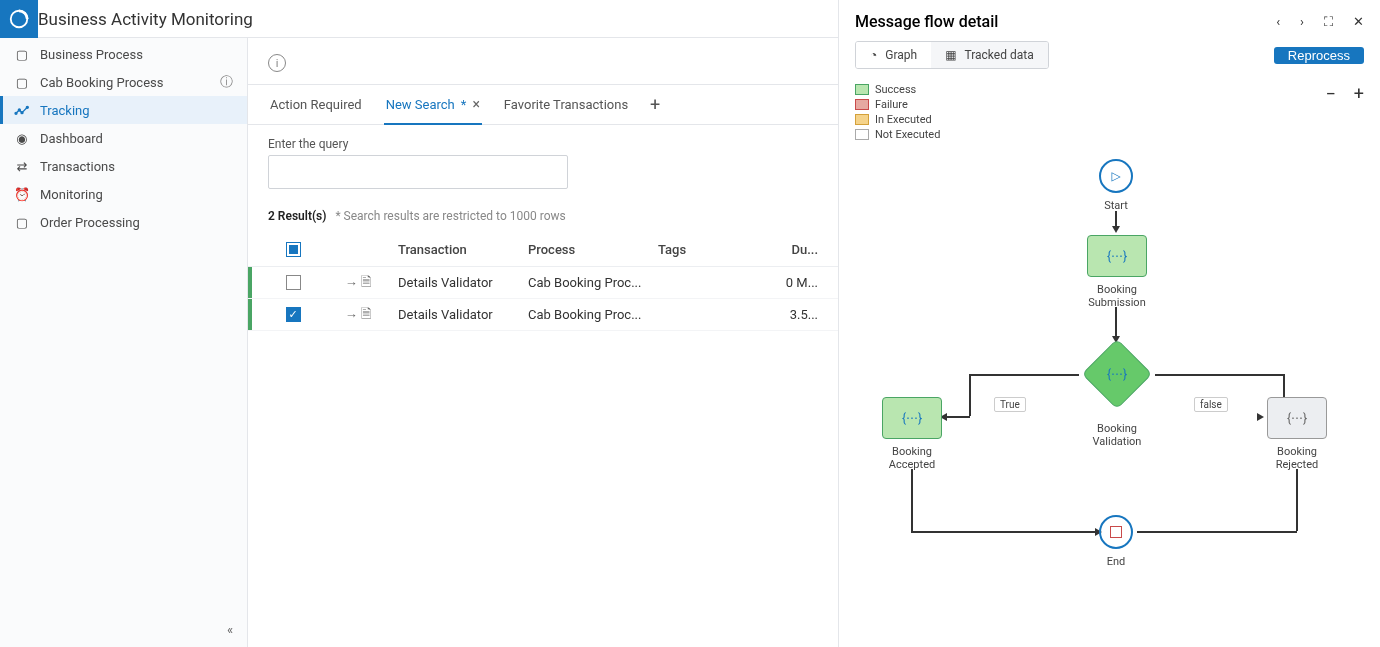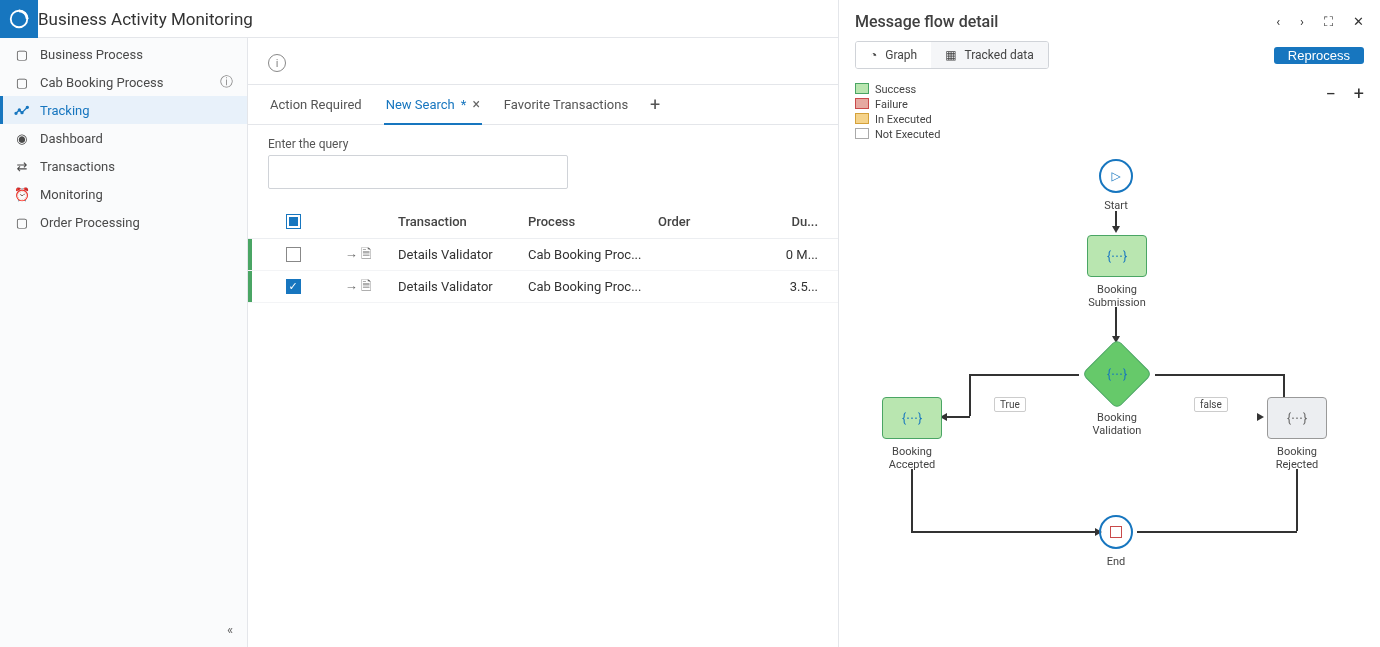--- a/index.html
+++ b/index.html
@@ -42,31 +42,31 @@
 .col-proc { width: 130px; }
 .col-tags { width: 110px; }
 .col-dur { width: 50px; text-align: right; }
 .chk { width: 15px; height: 15px; border: 1.5px solid #888; display: inline-block; cursor: pointer; }
 .chk.ind { background: #fff; position: relative; border-color: #1776bf; }
 .chk.ind::after { content: ''; position: absolute; inset: 2px; background: #1776bf; }
 .chk.checked { background: #1776bf; border-color: #1776bf; position: relative; }
 .chk.checked::after { content: '✓'; color: #fff; font-size: 11px; position: absolute; inset: 0; display: flex; align-items: center; justify-content: center; }
 .panel { position: absolute; top: 0; right: 0; bottom: 0; width: 542px; background: #fff; border-left: 1px solid #e4e6ea; z-index: 10; display: flex; flex-direction: column; }
 .panel-hdr { display: flex; align-items: center; justify-content: space-between; padding: 12px 16px 10px 16px; }
-.panel-title { font-size: 16px; font-weight: 500; color: #404040; }
+.panel-title { font-size: 16px; font-weight: 500; color: #000000; }
 .panel-hdr-icons { display: flex; align-items: center; gap: 20px; color: #333; }
 .panel-hdr-icons span { cursor: pointer; }
 .panel-tabs-row { display: flex; align-items: center; justify-content: space-between; padding: 0 16px 10px 16px; }
 .panel-tabs { display: flex; border: 1px solid #d0d3d8; border-radius: 3px; overflow: hidden; }
 .ptab { padding: 6px 14px; display: flex; align-items: center; gap: 8px; cursor: pointer; background: #f5f6f8; color: #444; font-size: 12px; }
 .ptab.active { background: #fff; }
 .reprocess-btn { background: #1776bf; color: #fff; border: none; padding: 1px 14px; border-radius: 3px; cursor: pointer; font-size: 13px; }
 .legend-zoom { display: flex; justify-content: space-between; padding: 4px 16px 8px 16px; }
 .legend { display: flex; flex-direction: column; gap: 2px; font-size: 11px; color: #444; }
-.legend-row { display: flex; gap: 6px; }
+.legend-row { display: flex; align-items: center; gap: 6px; }
 .legend-sw { width: 14px; height: 11px; border: 1px solid #888; }
 .zoom { display: flex; gap: 18px; font-size: 18px; color: #333; }
 .zoom span { cursor: pointer; }
 .graph { flex: 1; position: relative; }
 .node { position: absolute; text-align: center; font-size: 11px; color: #444; }
 .node-circle { width: 34px; height: 34px; border: 2px solid #1776bf; border-radius: 50%; display: flex; align-items: center; justify-content: center; margin: 0 auto; }
 .node-box { width: 60px; height: 42px; border-radius: 4px; display: flex; align-items: center; justify-content: center; margin: 0 auto; }
 .node-box.success { background: #b9e6b0; border: 1.5px solid #4aa564; }
 .node-box.notexec { background: #eceef1; border: 1.5px solid #999; }
 .node-diamond { width: 50px; height: 50px; background: #66c96a; border: 1.5px solid #4aa564; transform: rotate(45deg); border-radius: 6px; display: flex; align-items: center; justify-content: center; margin: 0 auto; }
@@ -155,30 +155,34 @@
       <span class="tab-add">+</span>
     </div>
 
     <div class="filters">
       <div class="field">
         <span class="field-label">Enter the query</span>
         <div class="input-box"></div>
       </div>
     </div>
 
+    <div class="results-bar">
+      <span class="bold">2 Result(s)</span>
+      &nbsp;&nbsp;<span class="txt-muted">* Search results are restricted to 1000 rows</span>
+    </div>
 
     <div class="table">
       <div class="thead">
         <div class="col-chk">
             <span class="chk ind"></span>
           </div>
         <div class="col-act"></div>
         <div class="col-txn">Transaction</div>
         <div class="col-proc">Process</div>
-        <div class="col-tags">Order</div>
+        <div class="col-tags">Tags</div>
         <div class="col-dur">Du...</div>
       </div>
       <div class="trow">
         <div class="col-chk">
             <span class="chk"></span>
           </div>
         <div class="col-act">→ 🗎</div>
         <div class="col-txn">Details Validator</div>
         <div class="col-proc">Cab Booking Proc...</div>
         <div class="col-tags"></div>
@@ -262,21 +266,21 @@
           </div>
         <div class="node-label">Booking Submission</div>
       </div>
       <div class="arrow-line" style="left:276px; top:158px; width:1.5px; height:30px;"></div>
       <div class="arrow-head" style="left:273px; top:187px;"></div>
 
       <div class="node" style="left:240px; top:200px; width:76px;">
         <div class="node-diamond">
             <span class="inner mini-icn">{⋯}</span>
           </div>
-        <div class="node-label" style="margin-top:12px;">Booking Validation</div>
+        <div class="node-label" style="margin-top:23px;">Booking Validation</div>
       </div>
 
       <div class="arrow-line" style="left:130px; top:225px; width:110px; height:1.5px;"></div>
       <div class="arrow-line" style="left:130px; top:225px; width:1.5px; height:42px;"></div>
       <div class="arrow-line" style="left:108px; top:267px; width:23px; height:1.5px;"></div>
       <div class="arrow-head left" style="left:101px; top:264px;"></div>
       <div class="edge-label" style="left:155px; top:248px;">True</div>
 
       <div class="arrow-line" style="left:316px; top:225px; width:130px; height:1.5px;"></div>
       <div class="arrow-line" style="left:444px; top:225px; width:1.5px; height:42px;"></div>

